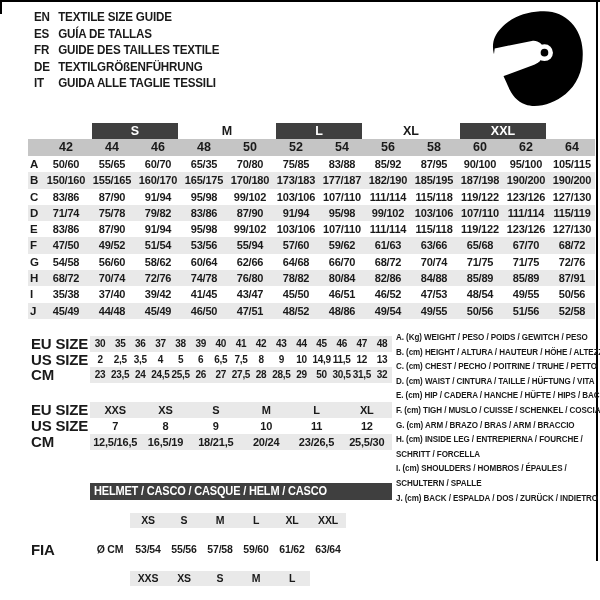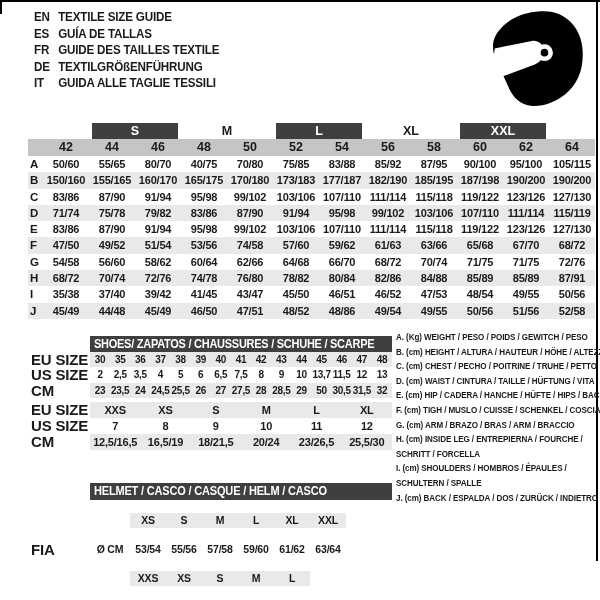--- a/index.html
+++ b/index.html
@@ -110,22 +110,22 @@
         <div class="cell">56</div>
         <div class="cell">58</div>
         <div class="cell">60</div>
         <div class="cell">62</div>
         <div class="cell">64</div>
       </div>
       <div class="trow data">
         <div class="cell row-label">A</div>
         <div class="cell">50/60</div>
         <div class="cell">55/65</div>
-        <div class="cell">80/70</div>
-        <div class="cell">40/75</div>
+        <div class="cell">60/70</div>
+        <div class="cell">65/35</div>
         <div class="cell">70/80</div>
         <div class="cell">75/85</div>
         <div class="cell">83/88</div>
         <div class="cell">85/92</div>
         <div class="cell">87/95</div>
         <div class="cell">90/100</div>
         <div class="cell">95/100</div>
         <div class="cell">105/115</div>
       </div>
       <div class="trow data striped">
@@ -187,21 +187,21 @@
         <div class="cell">119/122</div>
         <div class="cell">123/126</div>
         <div class="cell">127/130</div>
       </div>
       <div class="trow data striped">
         <div class="cell row-label">F</div>
         <div class="cell">47/50</div>
         <div class="cell">49/52</div>
         <div class="cell">51/54</div>
         <div class="cell">53/56</div>
-        <div class="cell">74/58</div>
+        <div class="cell">55/94</div>
         <div class="cell">57/60</div>
         <div class="cell">59/62</div>
         <div class="cell">61/63</div>
         <div class="cell">63/66</div>
         <div class="cell">65/68</div>
         <div class="cell">67/70</div>
         <div class="cell">68/72</div>
       </div>
       <div class="trow data">
         <div class="cell row-label">G</div>
@@ -259,23 +259,20 @@
         <div class="cell">48/86</div>
         <div class="cell">49/54</div>
         <div class="cell">49/55</div>
         <div class="cell">50/56</div>
         <div class="cell">51/56</div>
         <div class="cell">52/58</div>
       </div>
     </div>
 
   <div class="ltable shoes" id="shoes-table">
-      <div class="srow">
-        <div class="title-span bar-title"><div class="" style="display: inline-block; transform: scaleX(0.88); transform-origin: left center;">SHOES/ ZAPATOS / CHAUSSURES / SCHUHE / SCARPE</div></div>
-      </div>
       <div class="srow">
         <div class="cell side-label">EU SIZE</div>
         <div class="cell striped">30</div>
         <div class="cell striped">35</div>
         <div class="cell striped">36</div>
         <div class="cell striped">37</div>
         <div class="cell striped">38</div>
         <div class="cell striped">39</div>
         <div class="cell striped">40</div>
         <div class="cell striped">41</div>
@@ -293,21 +290,21 @@
         <div class="cell">2,5</div>
         <div class="cell">3,5</div>
         <div class="cell">4</div>
         <div class="cell">5</div>
         <div class="cell">6</div>
         <div class="cell">6,5</div>
         <div class="cell">7,5</div>
         <div class="cell">8</div>
         <div class="cell">9</div>
         <div class="cell">10</div>
-        <div class="cell">13,7</div>
+        <div class="cell">14,9</div>
         <div class="cell">11,5</div>
         <div class="cell">12</div>
         <div class="cell">13</div>
       </div>
       <div class="srow">
         <div class="cell side-label">CM</div>
         <div class="cell striped">23</div>
         <div class="cell striped">23,5</div>
         <div class="cell striped">24</div>
         <div class="cell striped">24,5</div>

